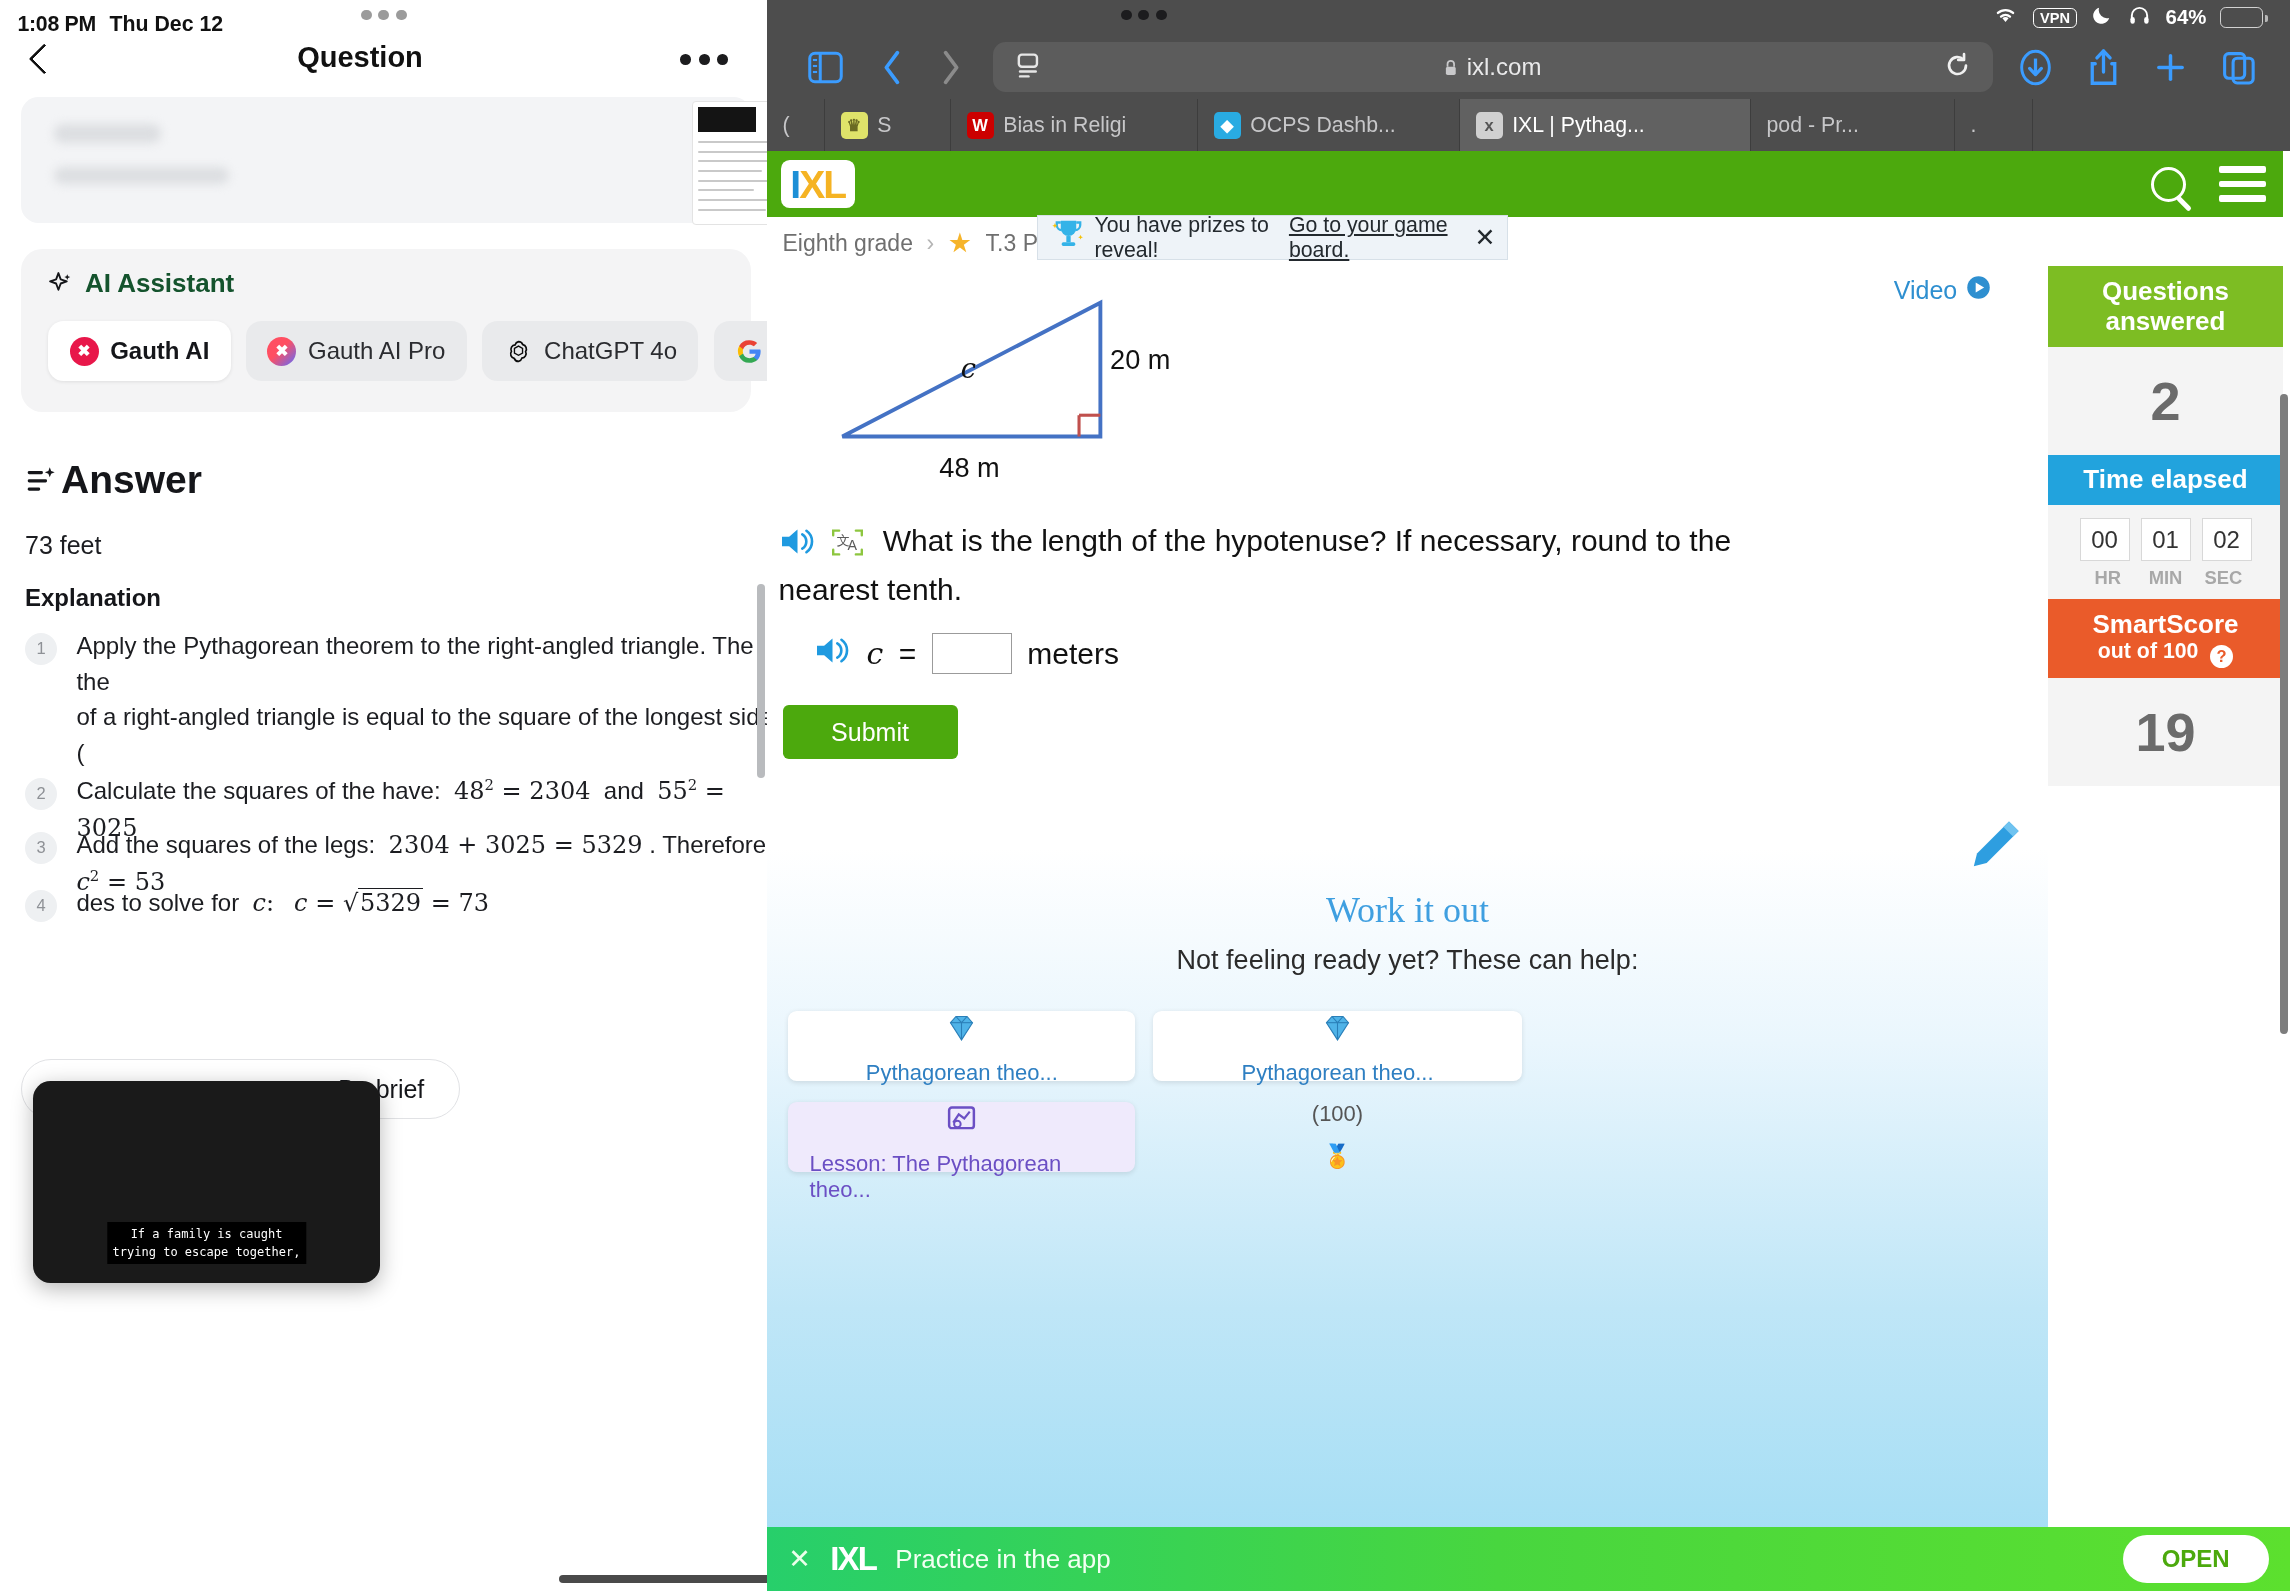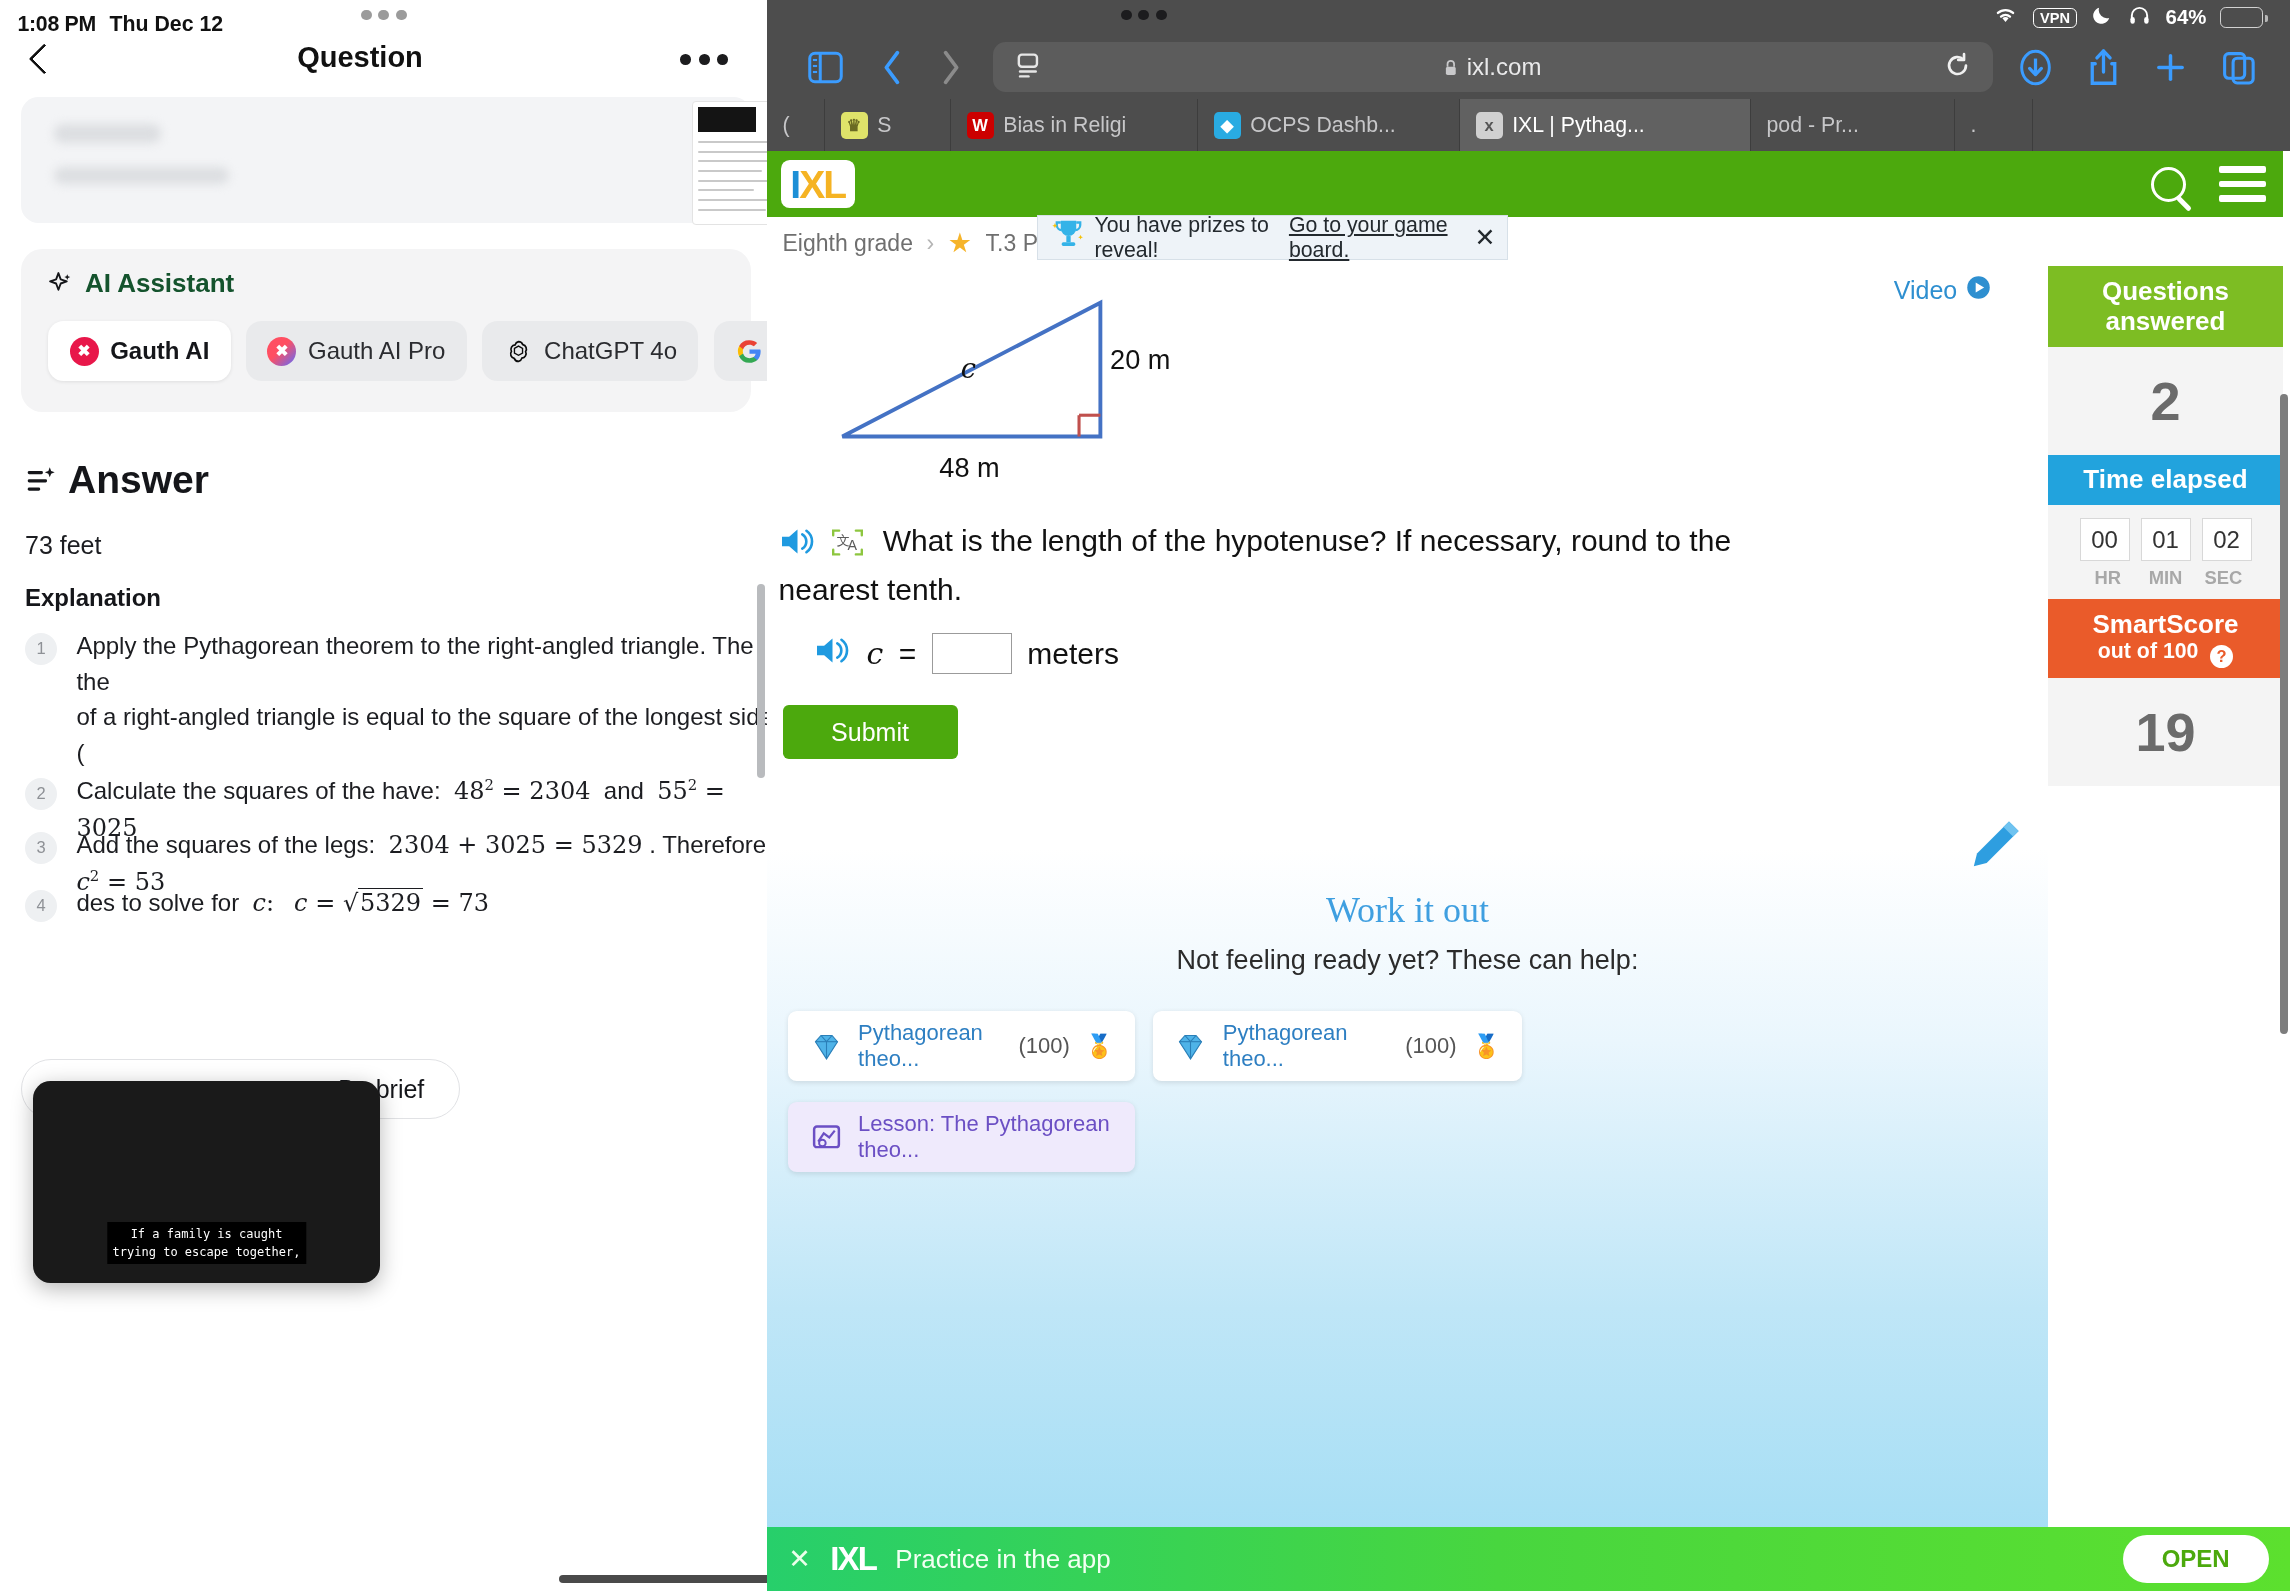--- a/index.html
+++ b/index.html
@@ -45,21 +45,21 @@
   .chip { height:60px; border-radius:15.5px; display:flex; align-items:center; gap:11.6px;
     padding:0 21.3px; background:#e9eaec; font-size:24px; color:#2b2c30; white-space:nowrap; }
   .chip.sel { background:#fff; font-weight:700; color:#15161a; box-shadow:0 1px 3.9px rgba(0,0,0,.09); }
   .chip .ic { width:29px; height:29px; border-radius:50%; flex:none; position:relative;
     display:flex; align-items:center; justify-content:center; color:#fff; font-weight:700; font-size:15.5px; }
   .ic-gauth { background:#e8174a; }
   .ic-gauthpro { background:linear-gradient(135deg,#ff4f62 0%,#ff4f62 45%,#5b6cff 100%); }
   .ic-chatgpt { background:transparent; color:#0b0b0b; }
   .ic-gemini { background:transparent; }
 
-  .ans-head { position:absolute; left:25px; top:369px; display:flex; align-items:center; gap:10px; }
+  .ans-head { position:absolute; left:25px; top:369px; display:flex; align-items:center; gap:3px; }
   .ans-head .glyph { width:33px; height:33px; position:relative; }
   .ans-head .txt { font-size:39px; font-weight:700; color:#15161a; }
   .ans-val { position:absolute; left:25px; top:442px; font-size:25px; color:#1c1d21; }
   .exp-head { position:absolute; left:25px; top:495px; font-size:24px; font-weight:700; color:#15161a; }
 
   .step { position:absolute; left:25px; width:757px; display:flex; gap:19.4px; }
   .step .num { flex:none; width:32px; height:32px; border-radius:50%; background:#eef0f2;
     color:#8e9196; font-size:16.5px; display:flex; align-items:center; justify-content:center; margin-top:4.9px; }
   .step .body { font-size:24px; line-height:1.48; color:#1c1d21; }
   .mth { font-family:"DejaVu Serif", serif; font-size:24px; }
@@ -155,21 +155,21 @@
 
   .workit { position:absolute; left:0; top:582px; width:1281px; height:743px;
     background:linear-gradient(180deg,#ffffff 0%,#eaf6fd 26%,#bfe6f7 62%,#9fdcf4 100%); }
   .pencil { position:absolute; right:23px; top:-33px; width:64px; height:64px; }
   .wi-title { position:absolute; width:1281px; text-align:center; top:41px;
     font-family:"Liberation Serif", serif; font-size:36px; color:#3f9fe0; }
   .wi-sub { position:absolute; width:1281px; text-align:center; top:97px;
     font-size:27px; color:#2b2b2b; }
   .card { position:absolute; height:70px; background:#fff; border-radius:8.7px;
     display:flex; align-items:center; gap:15.5px; padding:0 21.3px;
-    box-shadow:0 1.9px 4.9px rgba(0,0,0,.10); font-size:22px; }
+    box-shadow:0 1.9px 4.9px rgba(0,0,0,.10); font-size:22px;flex-direction:column; }
   .card .lnk { color:#2e7fc2; } .card .ct { color:#555; }
   .card.lesson { background:#efeafc; } .card.lesson .lnk { color:#6b4fc4; }
   .gem { width:33px; height:33px; flex:none; }
   .medal { font-size:23px; }
 
   .appbar { position:absolute; bottom:0; left:0; width:1523px; height:64px;
     background:linear-gradient(90deg,#27cf6b 0%,#48d63f 48%,#5ce02e 100%);
     display:flex; align-items:center; padding:0 21.3px; gap:19.4px; }
   .appbar .x { color:#eaffea; font-size:27px; }
   .appbar .lg { background:transparent; color:#fff; font-size:33px; font-weight:800; letter-spacing:-1.9px; }

